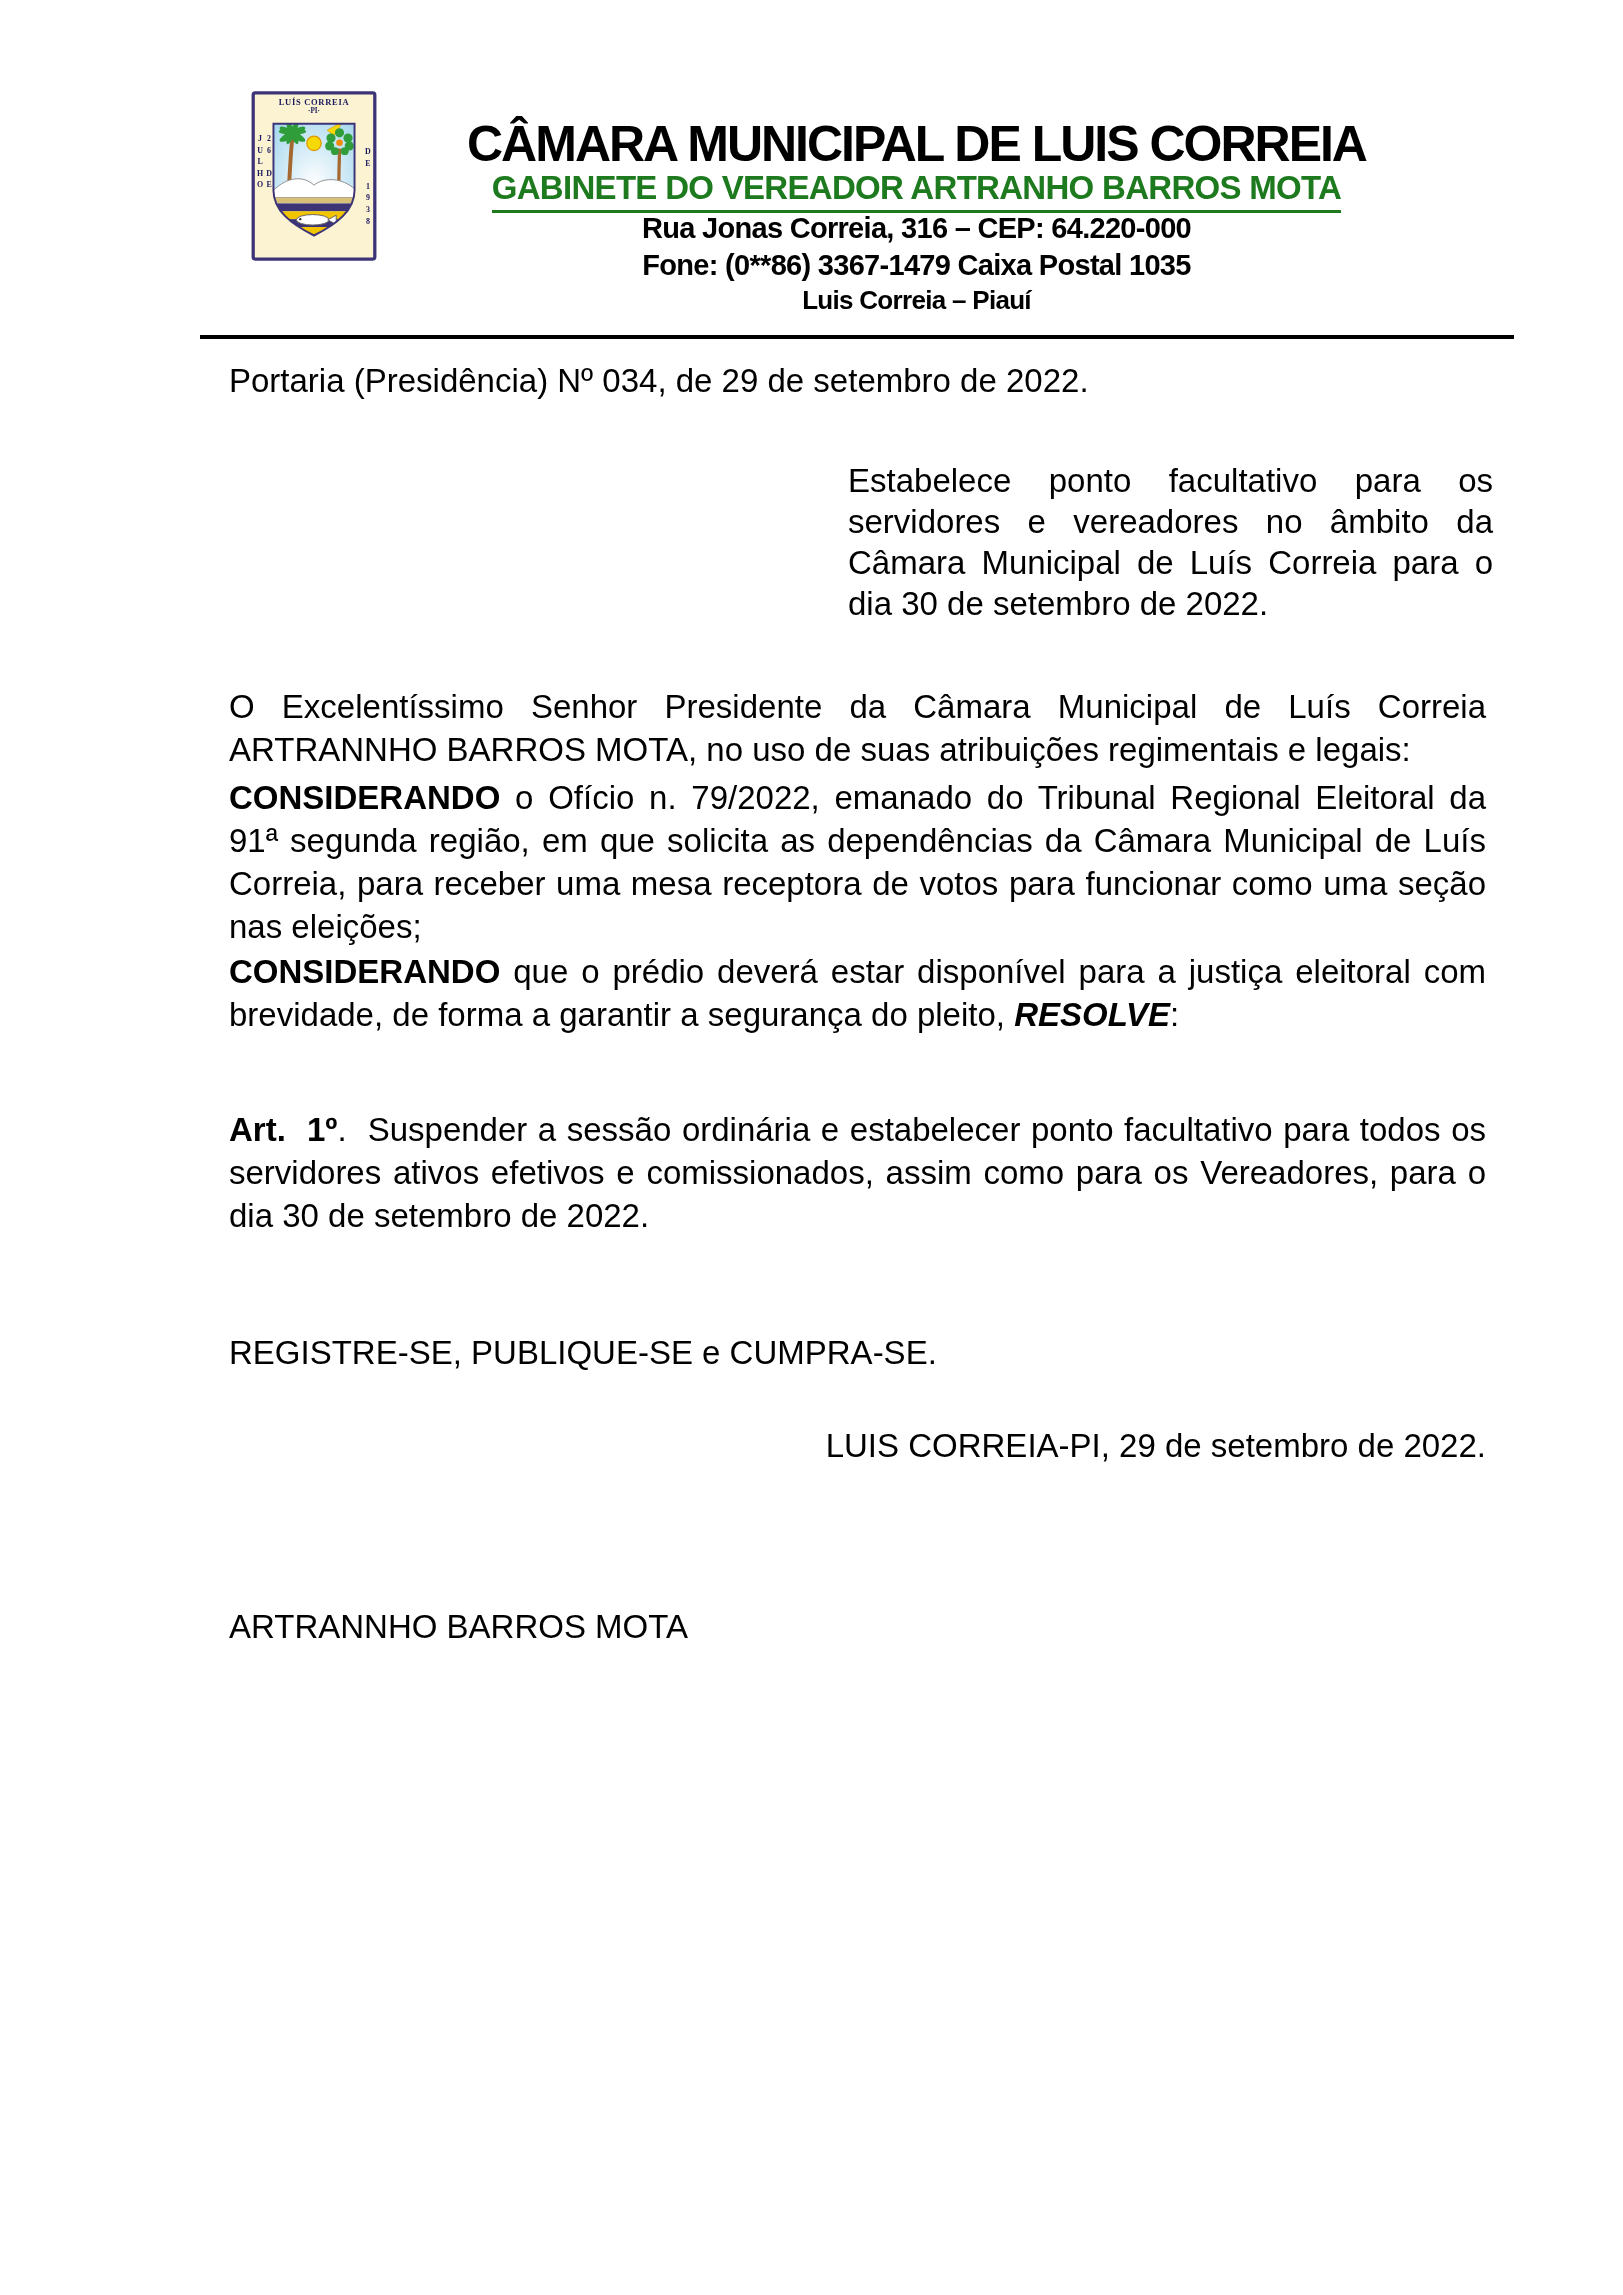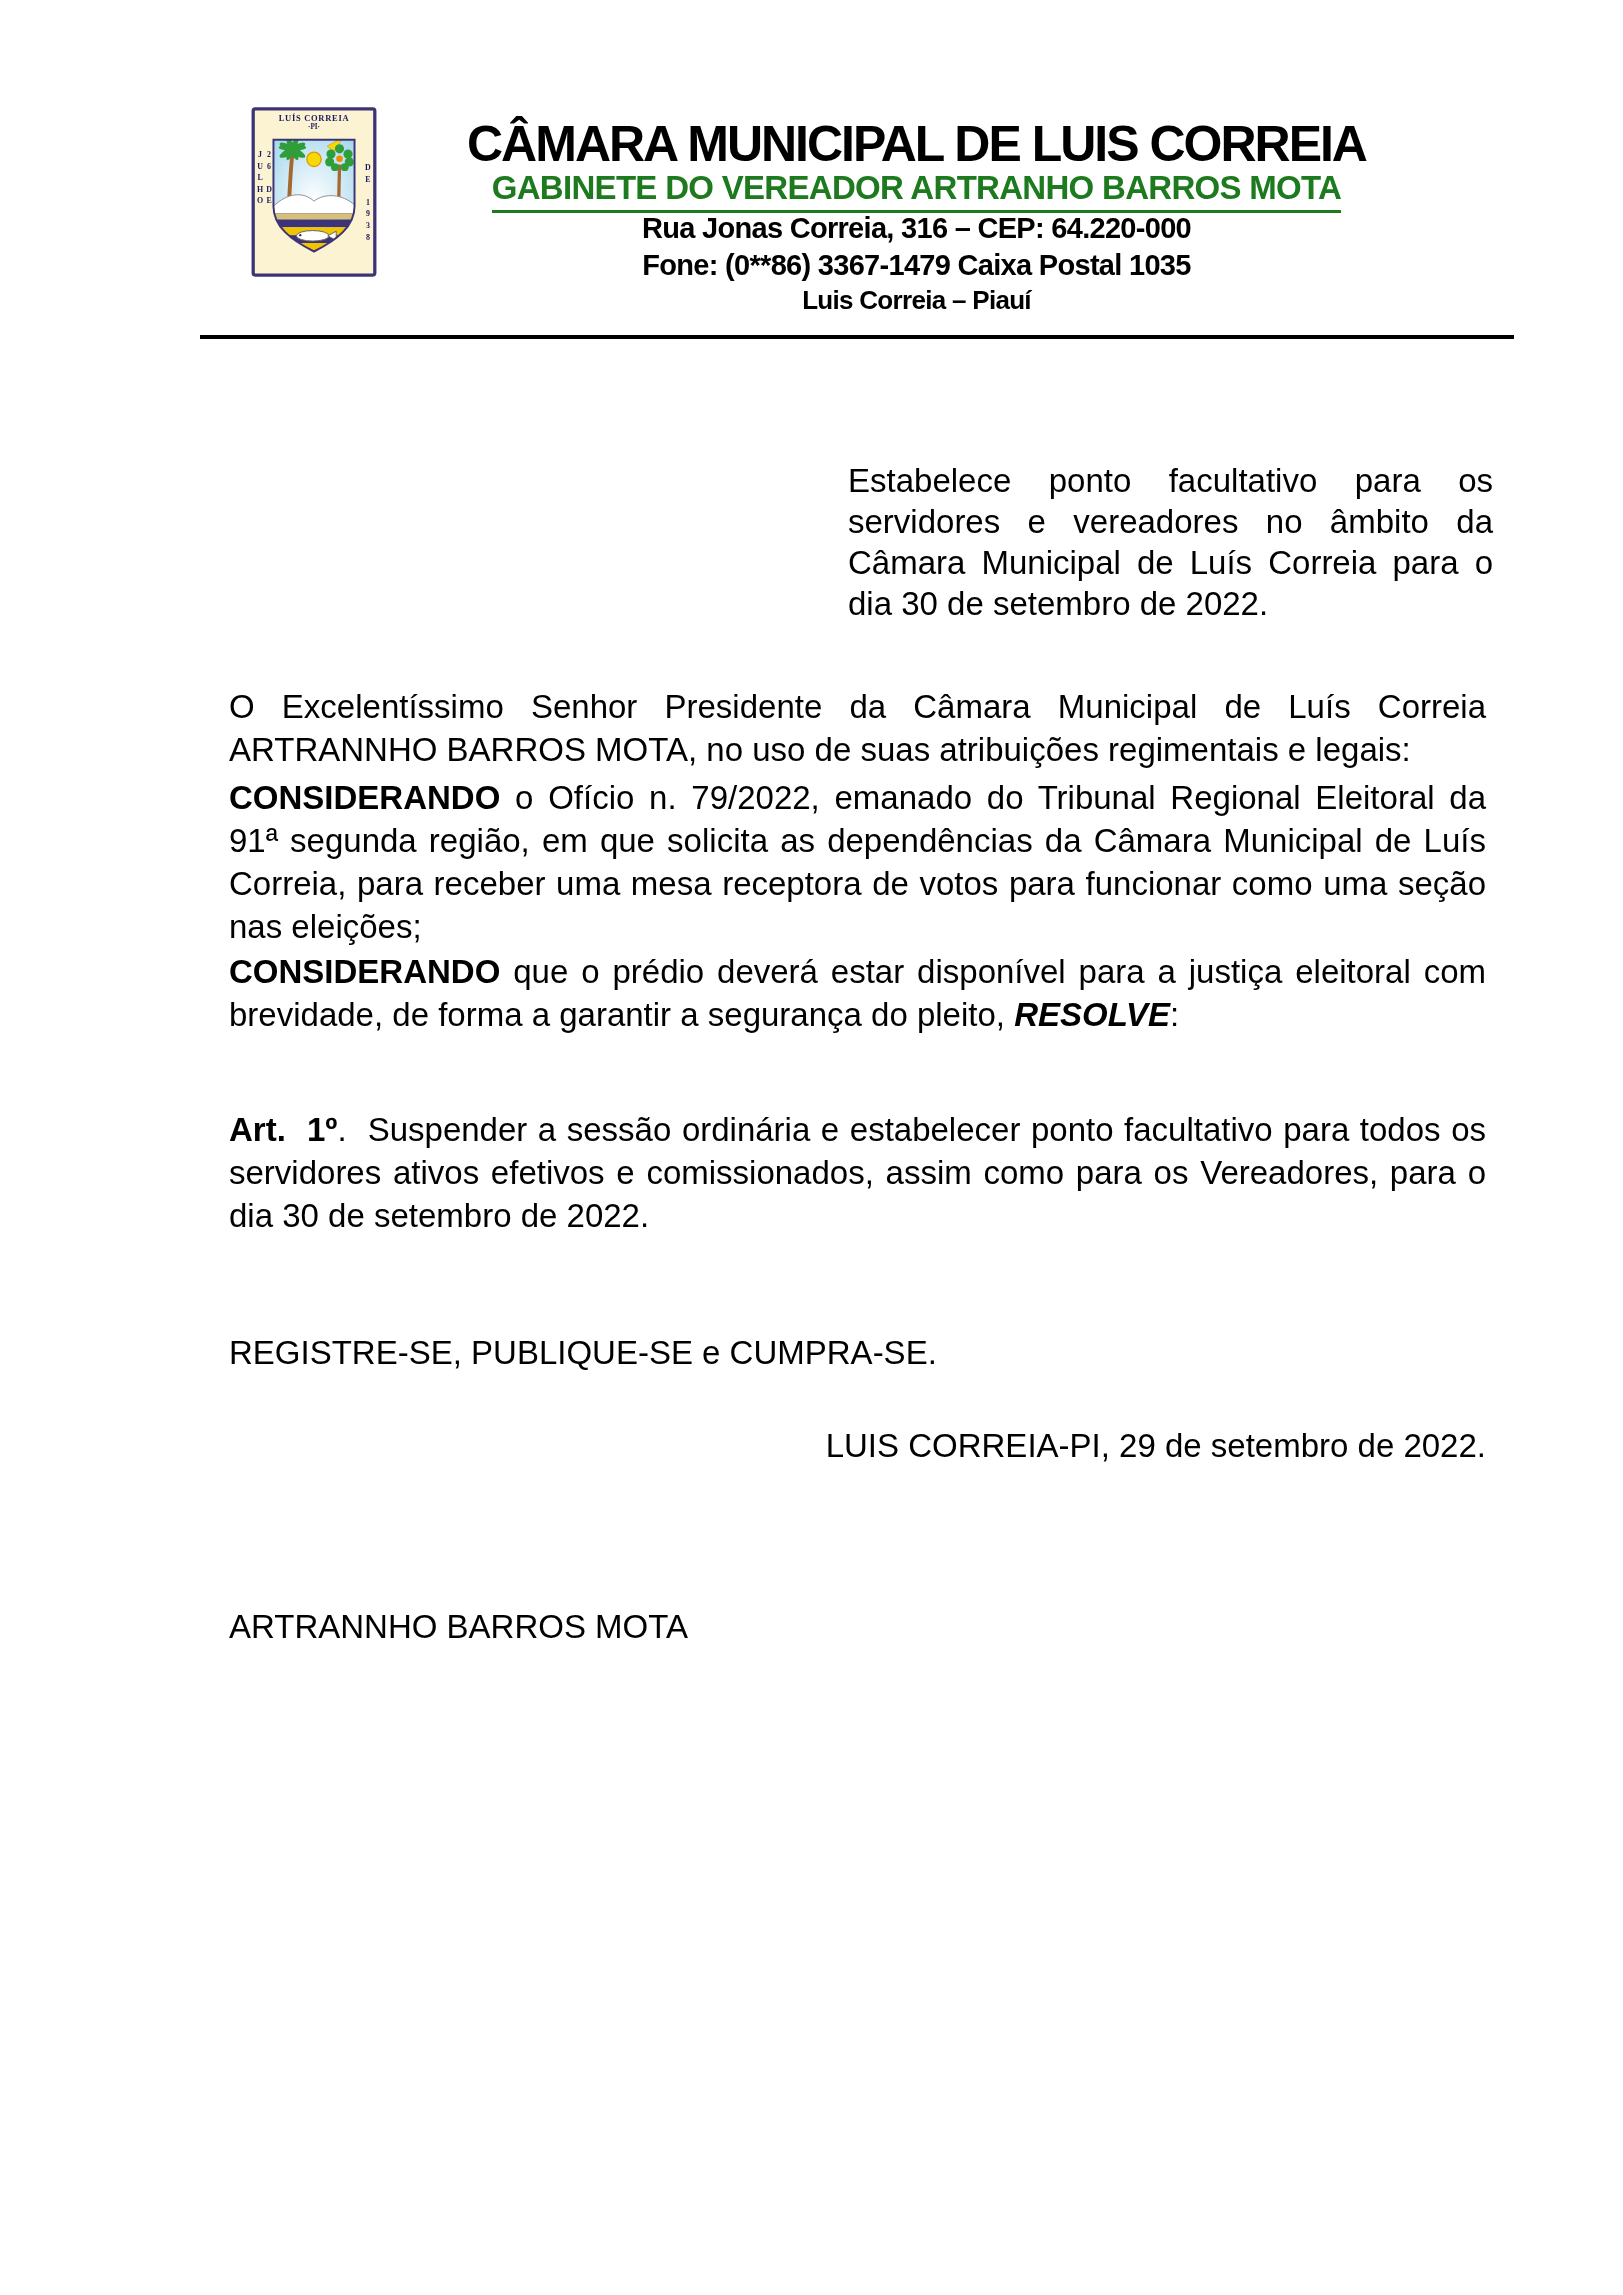--- a/index.html
+++ b/index.html
@@ -1,21 +1,21 @@
 <!DOCTYPE html>
 <html lang="pt" style="font-size:10.5px"><head>
 <meta charset="utf-8">
 <style>
   html,body { margin:0; padding:0; background:#ffffff; }
   .page {
     position:relative; width:1623px; height:2295px; background:#ffffff;
     font-family:"Liberation Sans", sans-serif; color:#000; overflow:hidden;
   }
   
-  .crest { position:absolute; left:251px; top:107px; width:126px; height:170px; }
+  .crest { position:absolute; left:251px; top:91px; width:126px; height:170px; }
   .crest svg { position:absolute; left:0; top:0; }
   .crest-top1 { position:absolute; top:5.9px; left:0; width:100%; text-align:center;
     font-family:"Liberation Serif", serif; font-weight:bold; font-size:8.5px;
     color:#1a1a5e; letter-spacing:0.7px; }
   .crest-top2 { position:absolute; top:16.4px; left:0; width:100%; text-align:center;
     font-family:"Liberation Serif", serif; font-weight:bold; font-size:7.2px; color:#1a1a5e; }
   .crest-left, .crest-right { position:absolute; writing-mode:vertical-rl; text-orientation:upright;
     font-family:"Liberation Serif", serif; font-weight:bold; font-size:7.9px; color:#1a1a5e;
     letter-spacing:2.6px; }
   .crest-left  { left:4.6px;  top:43px;  height:110px; }
@@ -114,20 +114,21 @@
     <div class="crest-right">DE 1938</div>
   </div>
 
   <div class="hdr-line hdr-title">CÂMARA MUNICIPAL DE LUIS CORREIA</div>
   <div class="hdr-line hdr-office"><span class="u">GABINETE DO VEREADOR ARTRANHO BARROS MOTA</span></div>
   <div class="hdr-line hdr-addr">Rua Jonas Correia, 316 – CEP: 64.220-000</div>
   <div class="hdr-line hdr-phone">Fone: (0**86) 3367-1479 Caixa Postal 1035</div>
   <div class="hdr-line hdr-city">Luis Correia – Piauí</div>
   <div class="hdr-rule"></div>
 
+  <div class="para p-number">Portaria (Presidência) Nº 034, de 29 de setembro de 2022.</div>
 
   <div class="para p-summary">Estabelece ponto facultativo para os servidores e vereadores no âmbito da Câmara Municipal de Luís Correia para o dia 30 de setembro de 2022.</div>
 
   <div class="para p-preamble just">O Excelentíssimo Senhor Presidente da Câmara Municipal de Luís Correia ARTRANNHO BARROS MOTA, no uso de suas atribuições regimentais e legais:</div>
 
   <div class="para p-cons1 just"><span class="b">CONSIDERANDO</span><span> o Ofício n. 79/2022, emanado do Tribunal Regional Eleitoral da 91ª segunda região, em que solicita as dependências da Câmara Municipal de Luís Correia, para receber uma mesa receptora de votos para funcionar como uma seção nas eleições;</span></div>
 
   <div class="para p-cons2 just"><span class="b">CONSIDERANDO</span><span> que o prédio deverá estar disponível para a justiça eleitoral com brevidade, de forma a garantir a segurança do pleito, </span><span class="bi">RESOLVE</span><span>:</span></div>
 
   <div class="para p-art1 just"><span class="b">Art.  1º</span><span>.  Suspender a sessão ordinária e estabelecer ponto facultativo para todos os servidores ativos efetivos e comissionados, assim como para os Vereadores, para o dia 30 de setembro de 2022.</span></div>

